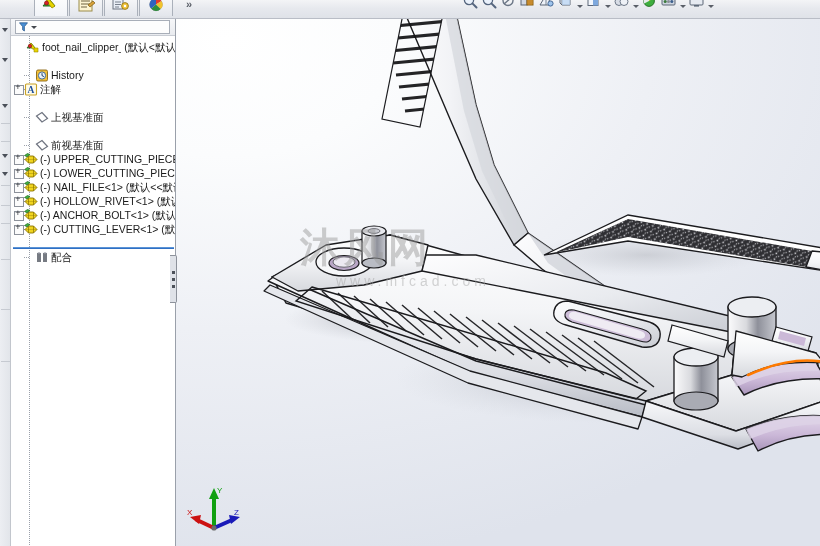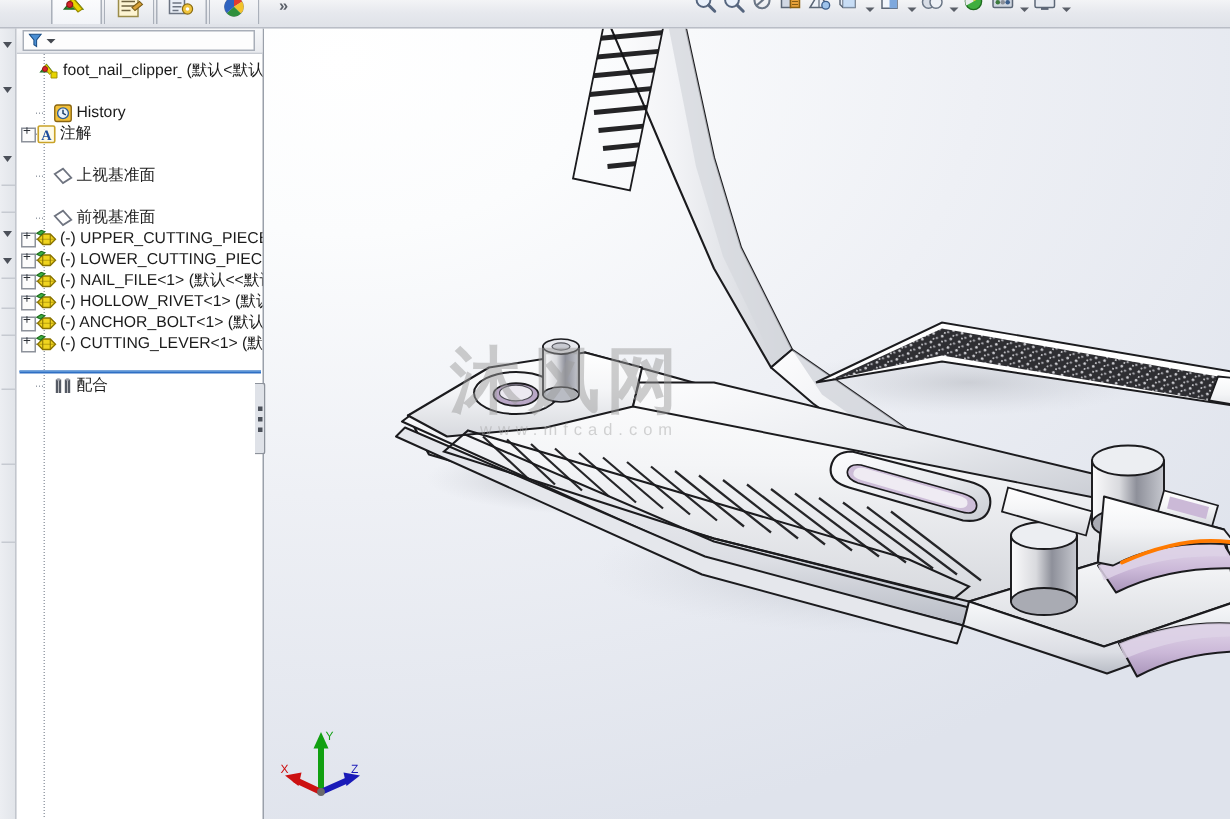--- a/index.html
+++ b/index.html
@@ -164,27 +164,27 @@
   }
   .vp-svg { position:absolute; left:0; top:0; width:644px; height:527px; }
 
   
   .watermark {
     position:absolute; left:124px; top:212px;
     width:300px; pointer-events:none; z-index:12;
     opacity:.48;
   }
   .wm-text {
-    font-size:48px; font-weight:bold; color:#9b9b9b;
-    letter-spacing:4px; font-family:Liberation Sans, sans-serif;
+    font-size:40px; font-weight:bold; color:#9b9b9b;
+    letter-spacing:4px; font-family:Liberation Mono, monospace;
     line-height:1;
   }
   .wm-url {
-    font-size:11px; color:#a6a6a6; letter-spacing:4px;
-    margin-top:2px; margin-left:20px;
+    font-size:14px; color:#a6a6a6; letter-spacing:4px;
+    margin-top:2px; margin-left:36px;
     font-family:"Liberation Sans", sans-serif;
   }
 
   
   .triad { position:absolute; left:8px; bottom:8px; width:64px; height:56px; z-index:13; }
 </style>
 </head>
 <body>
 
 <div id="app">

